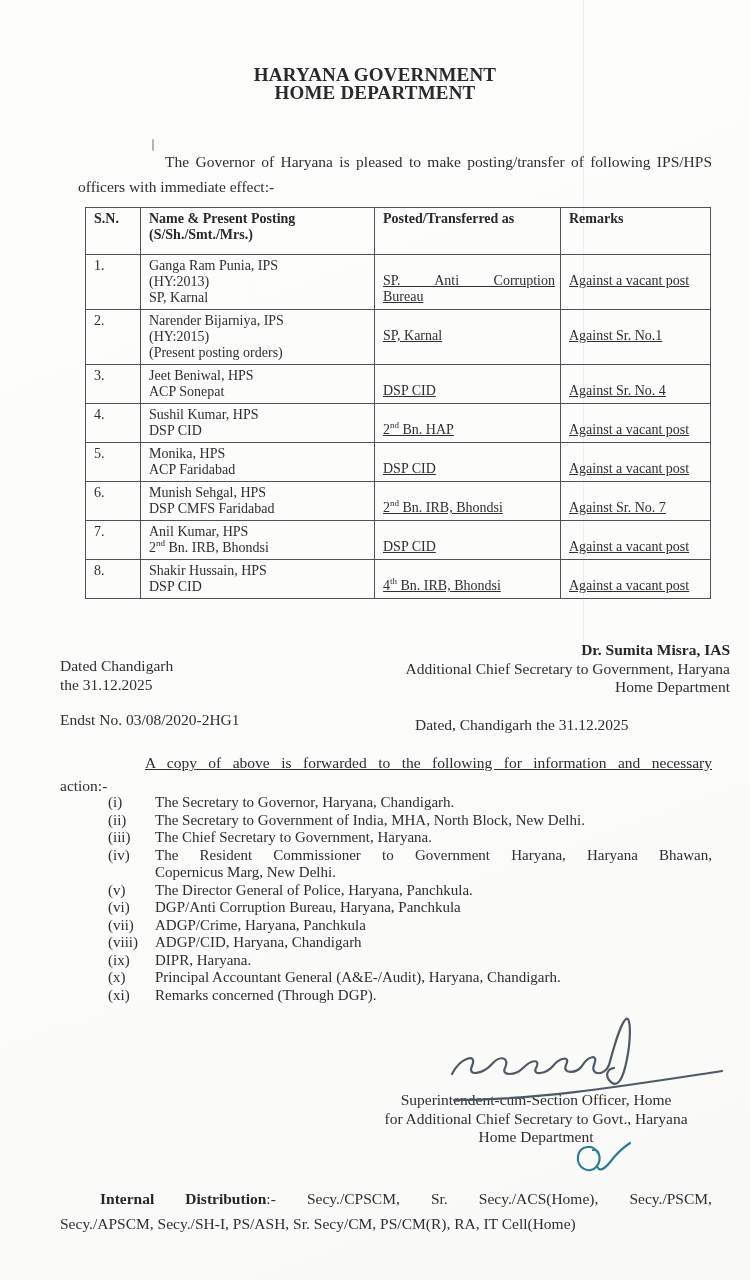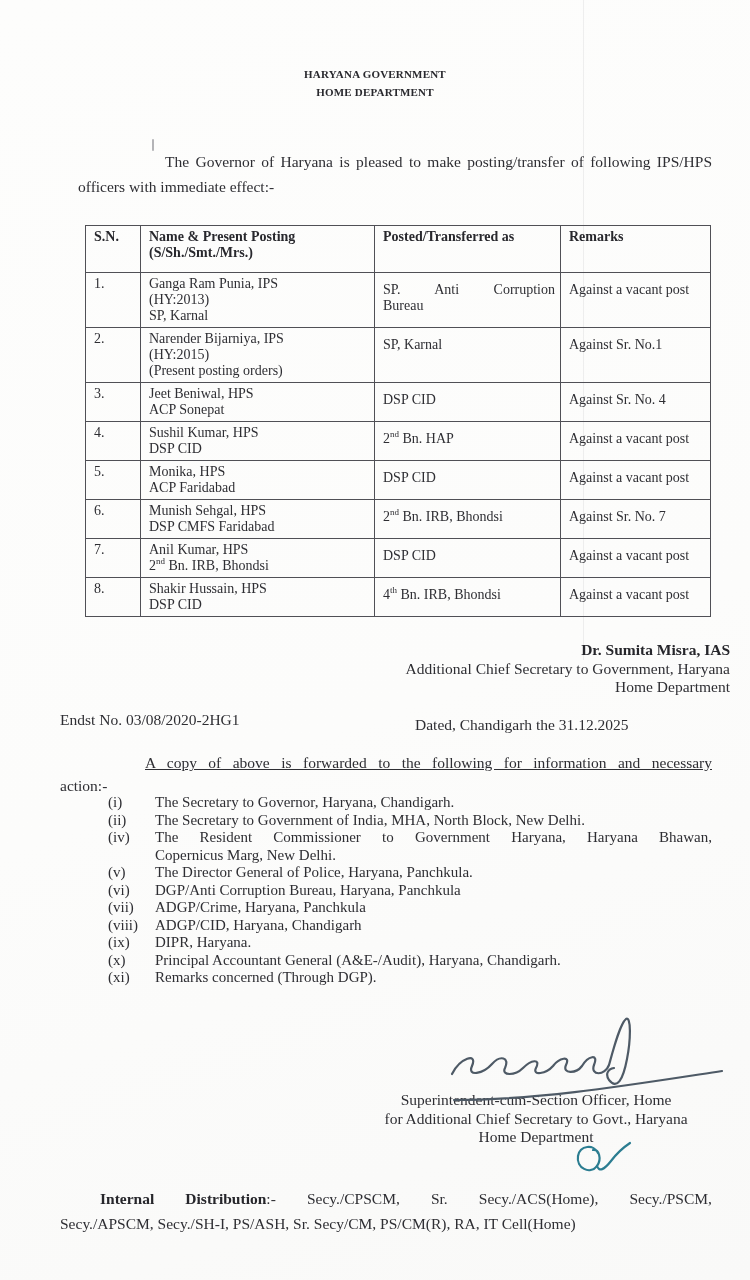--- a/index.html
+++ b/index.html
@@ -7,30 +7,30 @@
     position:relative;
     width:750px;height:1280px;
     background:linear-gradient(160deg,#fdfdfc 0%,#fcfcfb 55%,#f9f9f8 100%);
     font-family:"Liberation Serif","DejaVu Serif",serif;
     color:#2e2e33;
     overflow:hidden;
   }
   .fold{position:absolute;left:583px;top:0;width:1px;height:660px;background:rgba(110,110,115,0.10);}
   .artifact{position:absolute;left:152px;top:139px;width:2px;height:12px;background:rgba(90,90,100,0.45);border-radius:1px;}
 
-  .doc-header{position:absolute;top:66px;left:0;right:0;text-align:center;font-weight:bold;font-size:11px;line-height:17.5px;letter-spacing:0.2px;color:#29292e;}
+  .doc-header{position:absolute;top:66px;left:0;right:0;text-align:center;font-weight:bold;font-size:19px;line-height:17.5px;letter-spacing:0.2px;color:#29292e;}
 
   .intro{position:absolute;top:149px;left:78px;width:634px;font-size:15.5px;line-height:25px;}
   .intro .l1{padding-left:87px;text-align:justify;text-align-last:justify;}
 
-  .posting-table{position:absolute;top:225px;left:85px;width:625px;border-collapse:collapse;table-layout:fixed;font-size:14px;line-height:16px;}
+  .posting-table{position:absolute;top:207px;left:85px;width:625px;border-collapse:collapse;table-layout:fixed;font-size:14px;line-height:16px;}
   .posting-table th,.posting-table td{border:1px solid #505056;vertical-align:top;padding:3px 5px 3px 8px;text-align:left;}
   .posting-table th{font-weight:bold;height:40px;color:#28282d;}
   .c-sn{width:55px;}.c-name{width:234px;}.c-posted{width:186px;}.c-remarks{width:150px;}
-  .posting-table td.posted,.posting-table td.remarks{padding-top:9px;}
+  .posting-table td.posted,.posting-table td.remarks{padding-top:18px;text-decoration:underline;}
   .posting-table td.remarks{white-space:nowrap;}
   .posting-table td .nl{white-space:nowrap;}
   .spread{text-align:justify;text-align-last:justify;white-space:normal !important;}
   sup{font-size:9px;line-height:0;vertical-align:super;}
 
   .dated-left{position:absolute;top:656px;left:60px;font-size:15.5px;line-height:19px;}
   .signatory{position:absolute;top:641px;left:368px;width:362px;text-align:right;font-size:15.5px;line-height:18.5px;}
   .signatory .name{font-weight:bold;color:#26262b;}
 
   .endst-no{position:absolute;top:711px;left:60px;font-size:15.5px;}
@@ -173,20 +173,24 @@
         <div class="nl ord">DSP CID</div>
       </td>
       <td class="posted">
         <div class="nl ord">4<sup>th</sup> Bn. IRB, Bhondsi</div>
       </td>
       <td class="remarks">Against a vacant post</td>
     </tr>
   </tbody>
     </table>
 
+  <div class="dated-left">
+    <div>Dated Chandigarh</div>
+    <div>the 31.12.2025</div>
+  </div>
 
   <div class="signatory">
     <div class="name">Dr. Sumita Misra, IAS</div>
     <div>Additional Chief Secretary to Government, Haryana</div>
     <div>Home Department</div>
   </div>
 
   <div class="endst-no">Endst No. 03/08/2020-2HG1</div>
   <div class="endst-date">Dated, Chandigarh the 31.12.2025</div>
 
@@ -196,20 +200,24 @@
   </div>
 
   <div class="dist">
     <div class="dist-item">
       <div class="dist-num">(i)</div>
       <div class="dist-text">The Secretary to Governor, Haryana, Chandigarh.</div>
     </div>
     <div class="dist-item">
       <div class="dist-num">(ii)</div>
       <div class="dist-text">The Secretary to Government of India, MHA, North Block, New Delhi.</div>
+    </div>
+    <div class="dist-item">
+      <div class="dist-num">(iii)</div>
+      <div class="dist-text">The Chief Secretary to Government, Haryana.</div>
     </div>
     <div class="dist-item">
       <div class="dist-num">(iv)</div>
       <div class="dist-text">
         <div class="spread">The Resident Commissioner to Government Haryana, Haryana Bhawan,</div>
         <div>Copernicus Marg, New Delhi.</div>
       </div>
     </div>
     <div class="dist-item">
       <div class="dist-num">(v)</div>

